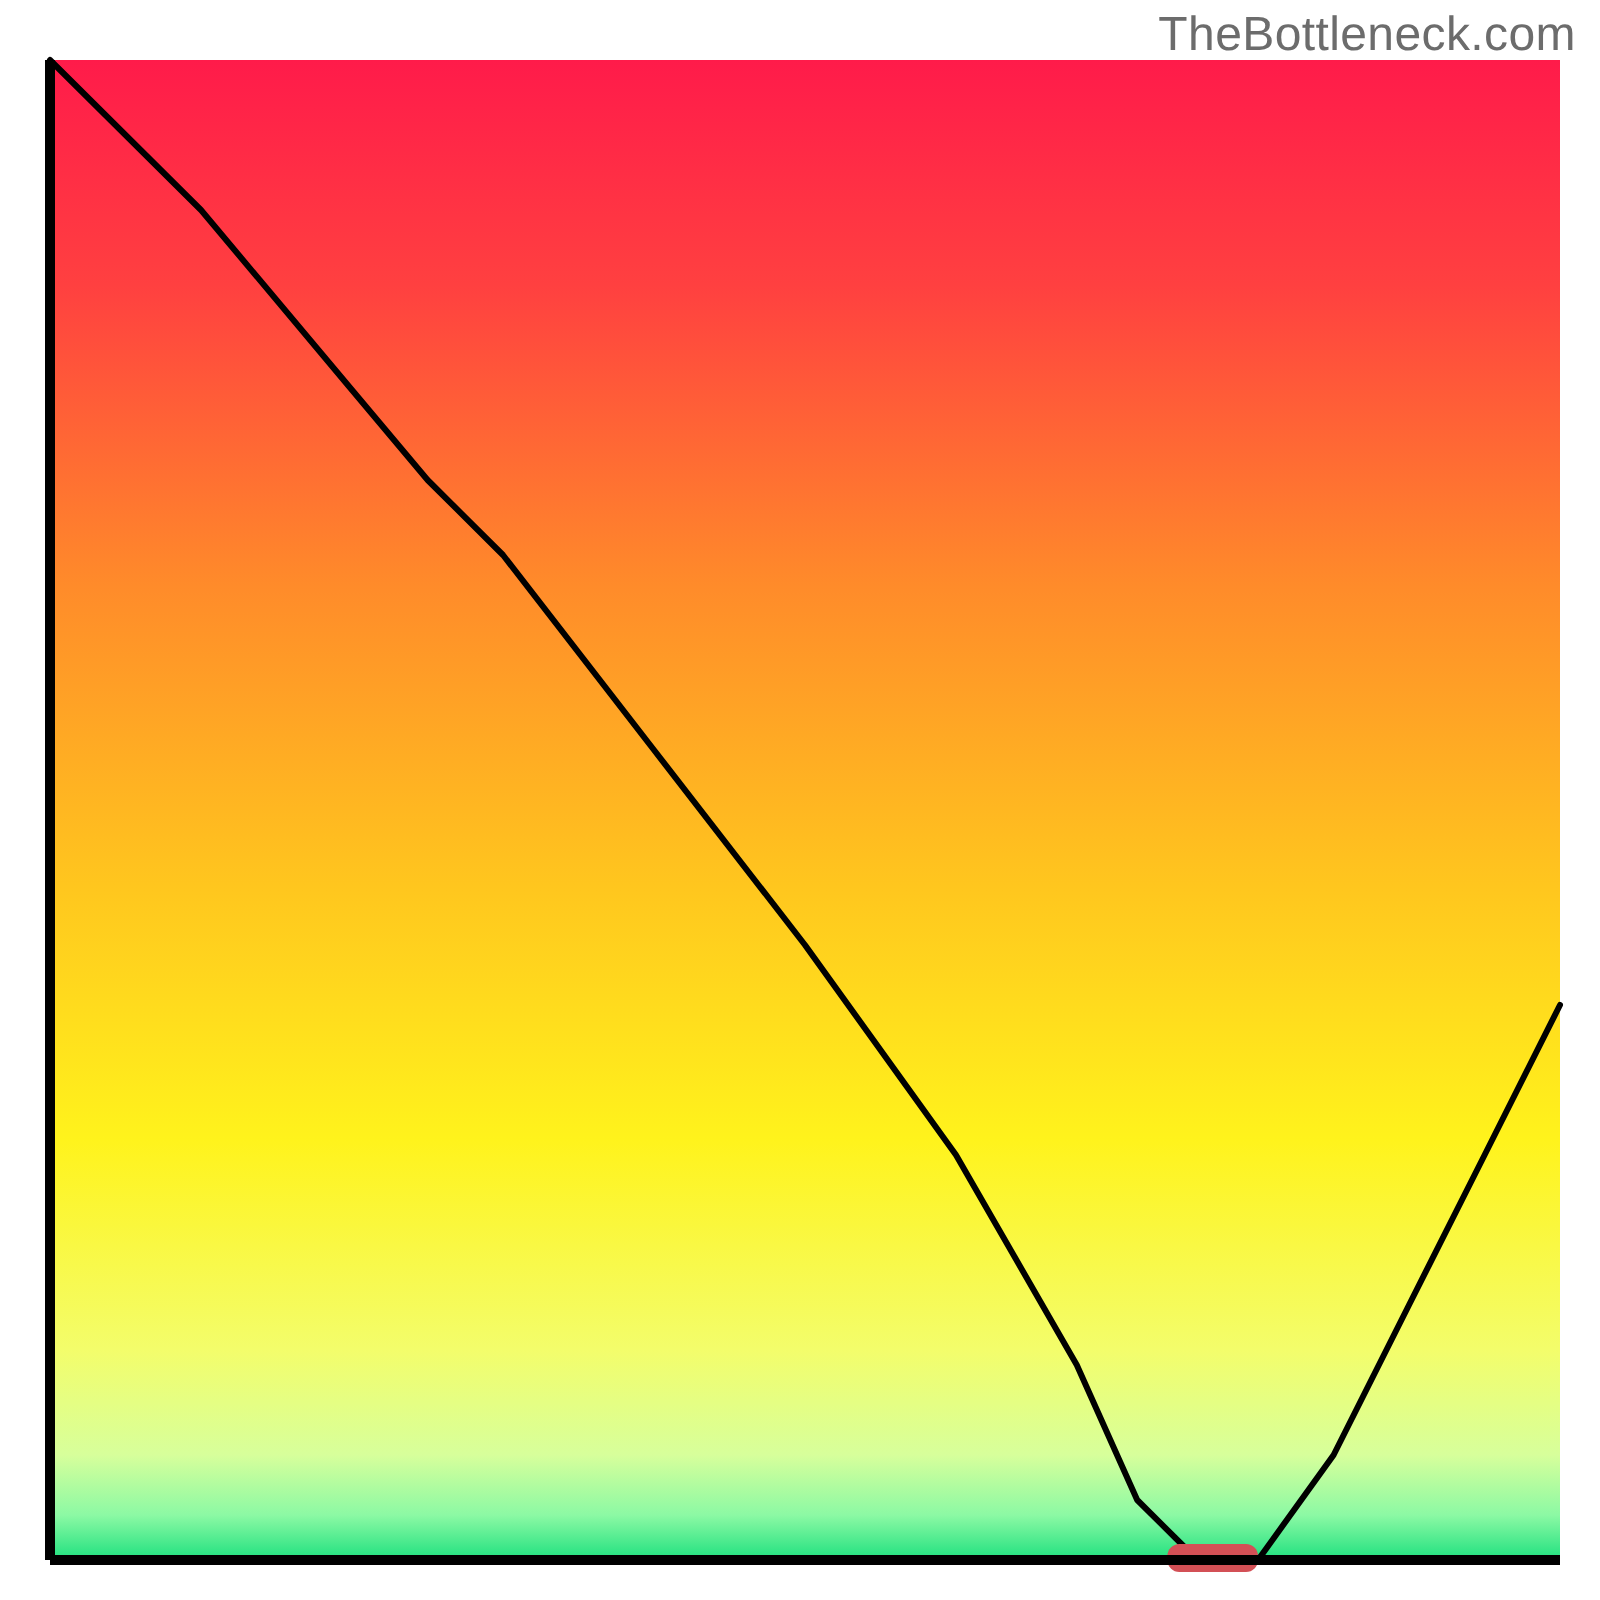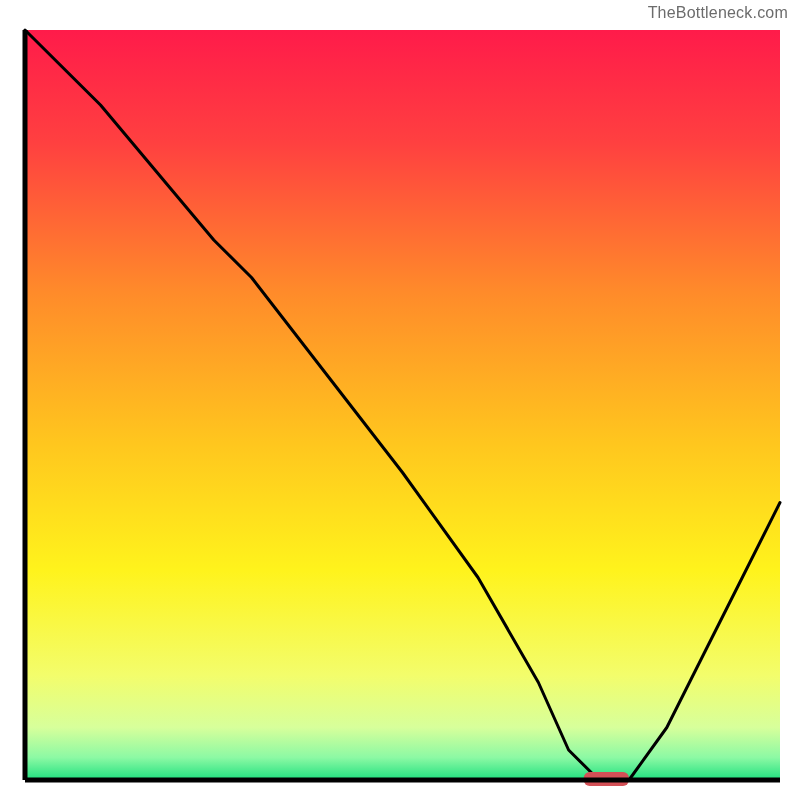--- a/index.html
+++ b/index.html
@@ -13,21 +13,21 @@
   .container {
     position: relative;
     width: 800px;
     height: 800px;
   }
   .watermark {
     position: absolute;
     top: 4px;
     right: 12px;
     color: #6c6c6c;
-    font-size: 16px;
+    font-size: 24px;
     font-weight: 500;
     letter-spacing: 0.2px;
     z-index: 5;
   }
   svg.chart {
     position: absolute;
     top: 0;
     left: 0;
   }
 </style>

